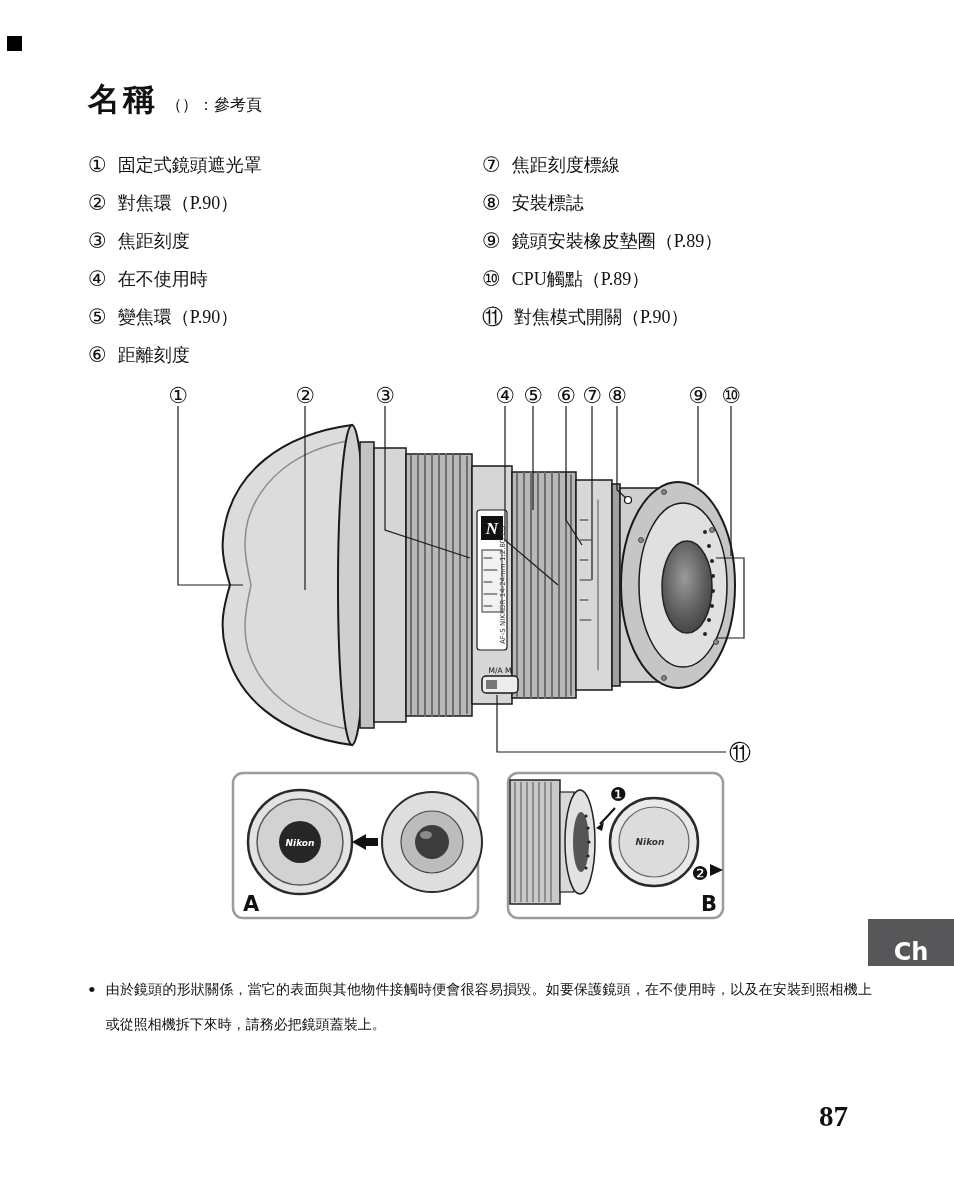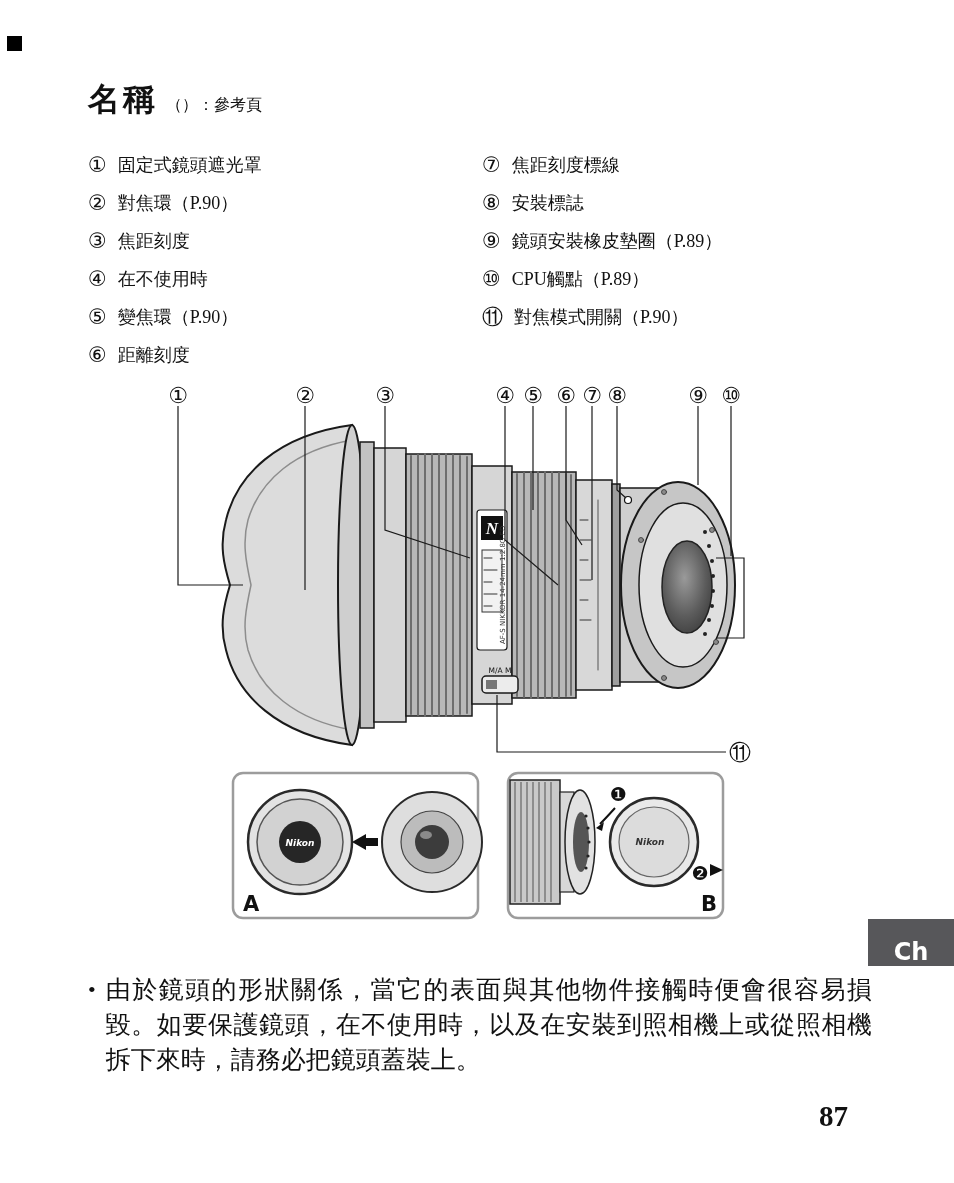--- a/index.html
+++ b/index.html
@@ -24,21 +24,21 @@
   .nbadge{font-family:"Liberation Serif",serif;font-style:italic;font-weight:bold;font-size:17px;fill:#fff;text-anchor:middle;}
   .tinytext{font-family:"DejaVu Sans",sans-serif;font-size:7.5px;fill:#111;text-anchor:middle;}
   .lenslabel{font-family:"DejaVu Sans",sans-serif;font-size:7px;fill:#333;}
   .stepnum{font-family:"DejaVu Sans",sans-serif;font-size:19px;fill:#111;text-anchor:middle;}
   .leader{stroke:#1a1a1a;stroke-width:1.2;fill:none;}
   .ch-tab{position:absolute;right:0;top:919px;width:86px;height:47px;background:#57575a;color:#fff;
           font-family:"DejaVu Sans",sans-serif;font-weight:bold;font-size:24px;
           display:flex;align-items:flex-end;justify-content:center;}
   .note{position:absolute;left:88px;top:972px;width:784px;display:flex;}
   .note-bullet{font-size:22px;line-height:35px;margin-right:10px;}
-  .note-text{margin:0;font-size:25px;line-height:35px;text-align:justify;}
+  .note-text{margin:0;font-size:14px;line-height:35px;text-align:justify;}
   .page-number{position:absolute;right:106px;top:1100px;font-size:29px;font-weight:bold;}
 </style>
 </head>
 <body>
 
 <div class="page">
 
   <div class="corner-mark"></div>
 
   <div class="title-row">

